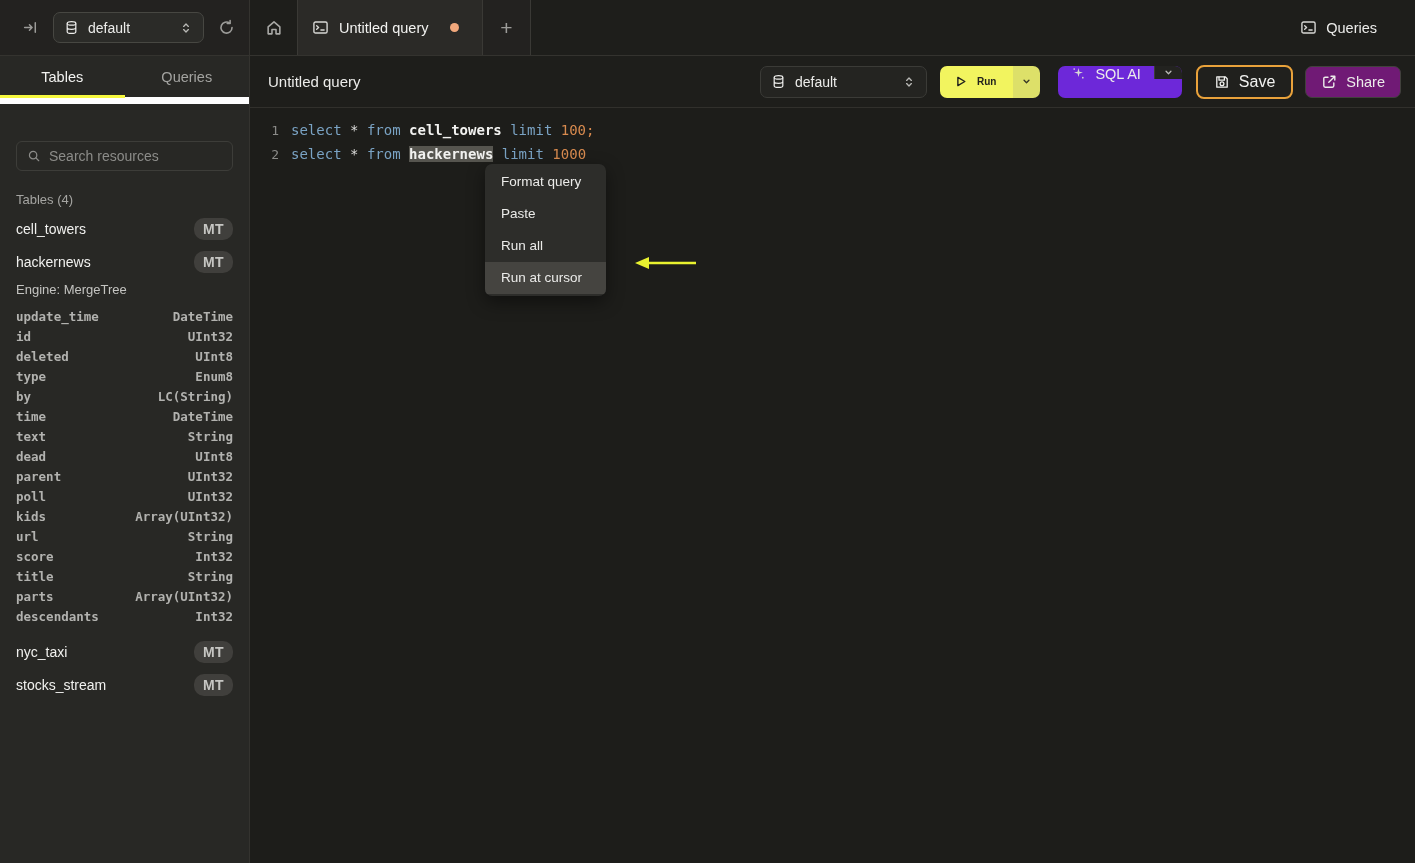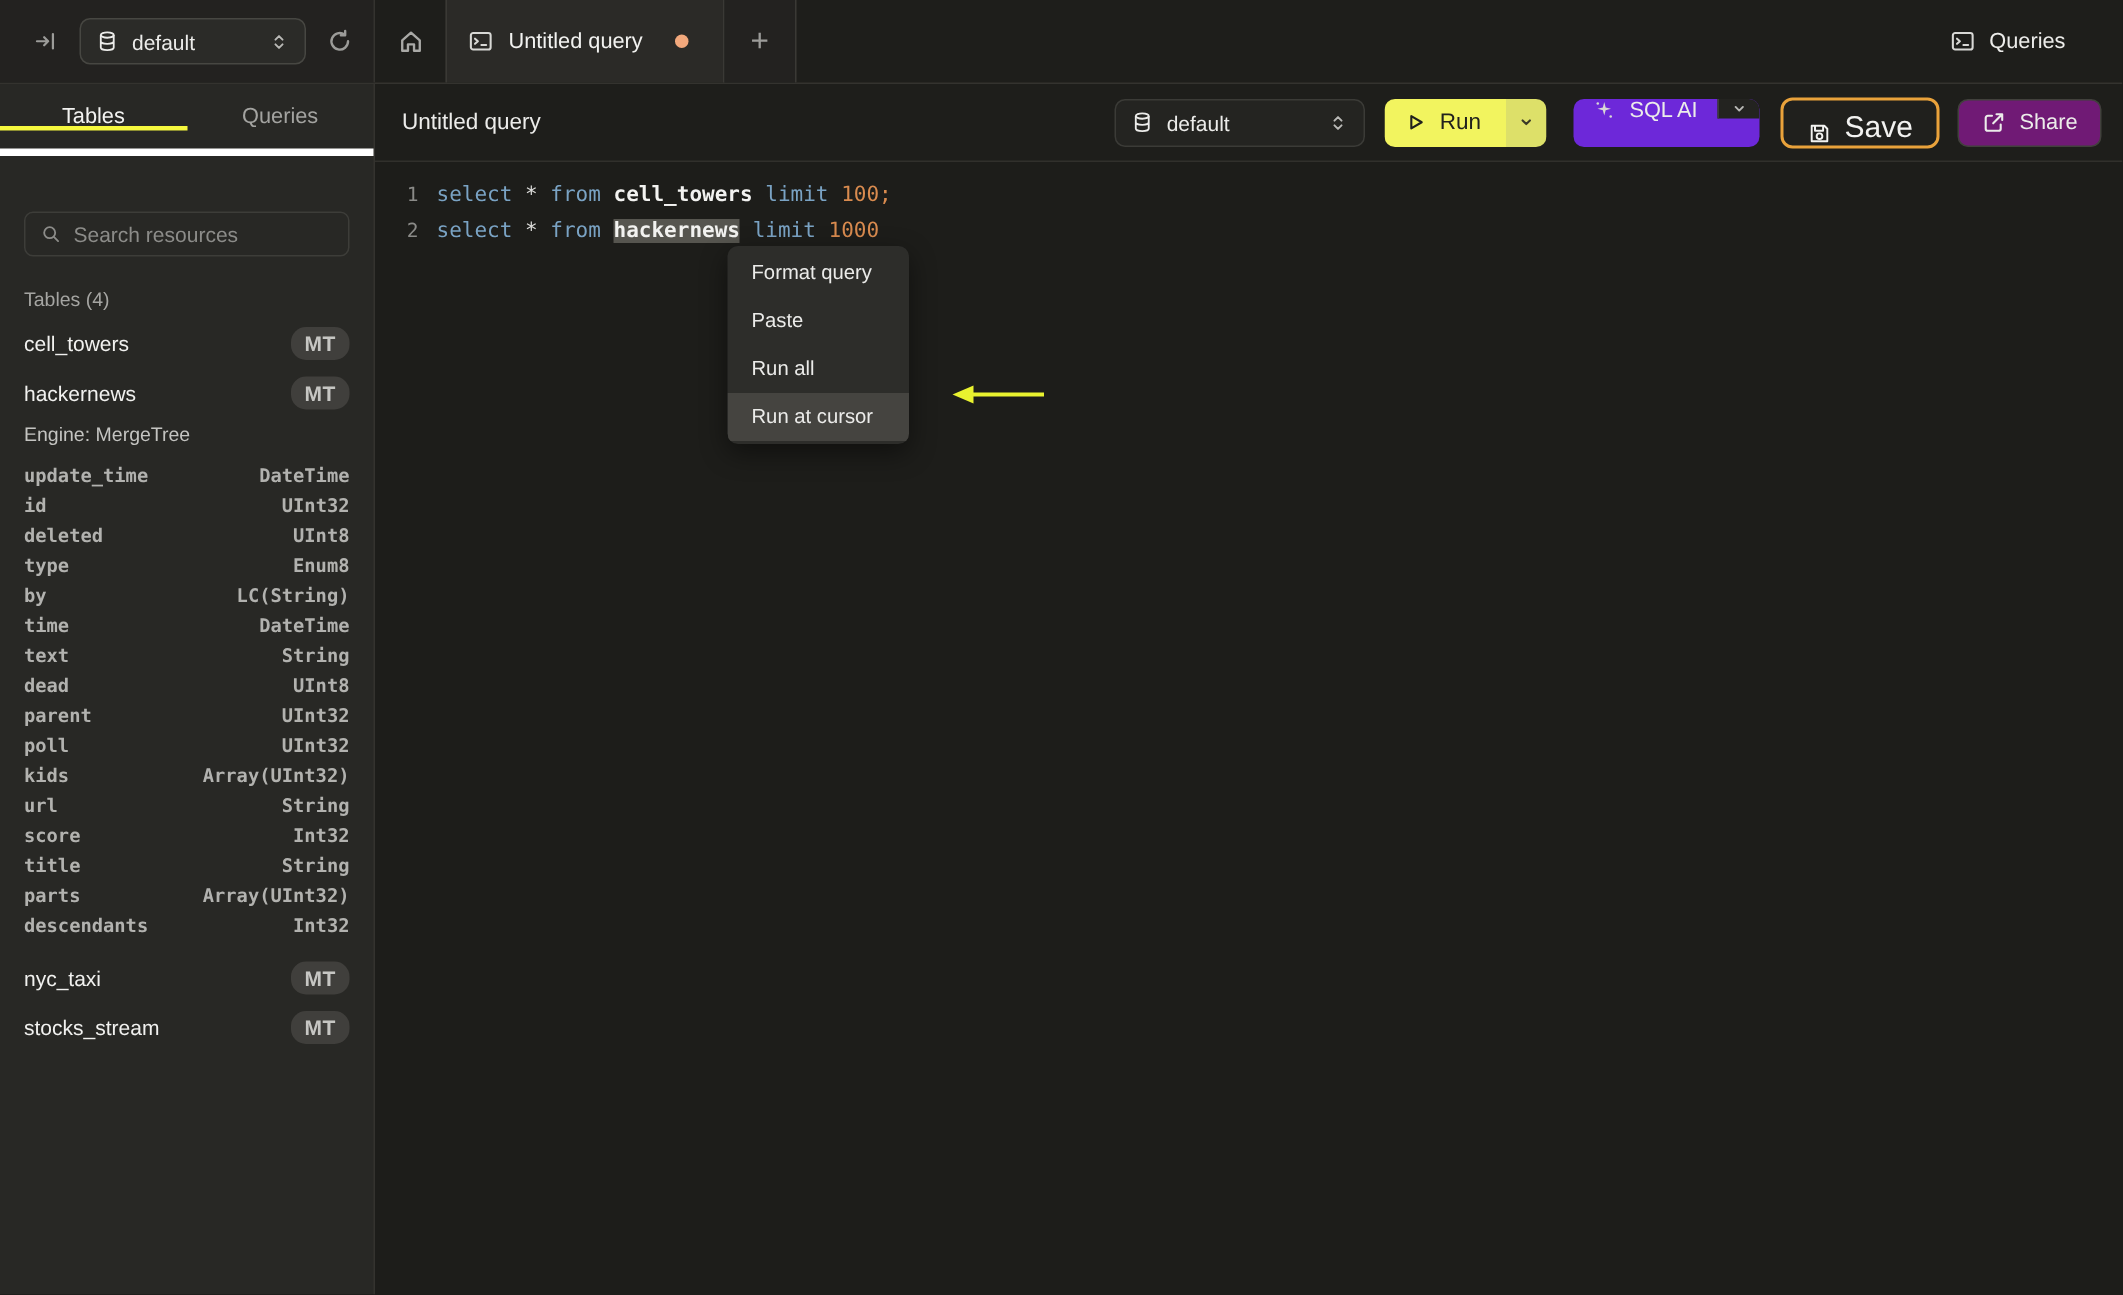--- a/index.html
+++ b/index.html
@@ -63,49 +63,49 @@
   .toolbar .spacer { flex:1; }
   .tb-db-select {
     width:167px; height:32px; border:1px solid #3b3b37; border-radius:7px;
     background:#242421; display:flex; align-items:center; gap:9px; padding:0 10px;
     color:#ececea; font-size:14px; cursor:pointer; margin-right:13px;
   }
   .tb-db-select .updown { margin-left:auto; color:#b9b9b6; }
   .run-split { display:flex; height:32px; margin-right:18px; border-radius:7px; overflow:hidden; }
   .run-main {
     display:flex; align-items:center; gap:9px; padding:0 17px 0 13px;
-    background:#f2f45f; border:none; color:#21211d; font-size:15px; font-weight:400; cursor:pointer;
+    background:#f2f45f; border:none; color:#21211d; font-size:10px; font-weight:700; cursor:pointer;
   }
   .run-chev {
     width:27px; background:#dde069; border:none; color:#3a3a27;
     display:flex; align-items:center; justify-content:center; cursor:pointer;
   }
   .sqlai-btn {
     height:32px; display:flex; align-items:flex-start; background:#6d28d9; border-radius:7px;
     margin-right:14px; overflow:hidden; cursor:pointer;
   }
   .sqlai-main { display:flex; align-items:center; gap:9px; padding:0 13px; color:#ececea; font-size:14.5px; background:none; border:none; cursor:pointer; }
   .sqlai-chev { width:28px; display:flex; align-items:center; justify-content:center; color:#b9b9b6; background:#232320; border:none; border-left:1px solid #3c3c38; cursor:pointer; }
   .save-btn {
-    height:34px; display:flex; align-items:flex-end; gap:9px; padding:0 16px;
+    height:34px; display:flex; align-items:center; gap:9px; padding:0 16px;
     background:#20201d; border:2px solid #e9a23b; border-radius:8px;
-    color:#f2f2f0; font-size:20px; cursor:pointer; margin-right:12px;
+    color:#f2f2f0; font-size:16px; cursor:pointer; margin-right:12px;
   }
   .share-btn {
     height:32px; display:flex; align-items:center; gap:9px; padding:0 15px;
     background:#701a75; border:1px solid #41413c; border-radius:7px;
     color:#ececea; font-size:14.5px; cursor:pointer;
   }
 
   
   .sidebar {
     position:absolute; top:56px; left:0; bottom:0; width:250px;
     background:#282825; border-right:1px solid #34332f;
   }
-  .sidebar-tabs { height:48px; display:flex; border-bottom:5px solid #ffffff;align-items:center; }
+  .sidebar-tabs { height:48px; display:flex; border-bottom:7px solid #ffffff; }
   .sidebar-tab {
     flex:1; display:flex; align-items:center; justify-content:center;
     background:none; border:none; font-size:14.5px; color:#a3a3a0; cursor:pointer; position:relative;
   }
   .sidebar-tab.active { color:#f2f2f0; font-weight:500; }
   .sidebar-tab.active::after {
     content:""; position:absolute; left:0; right:0; bottom:-1px; height:3px; background:#f6f83e;
   }
   .sidebar-body { padding:20px 16px 0; }
   .new-table-btn {

